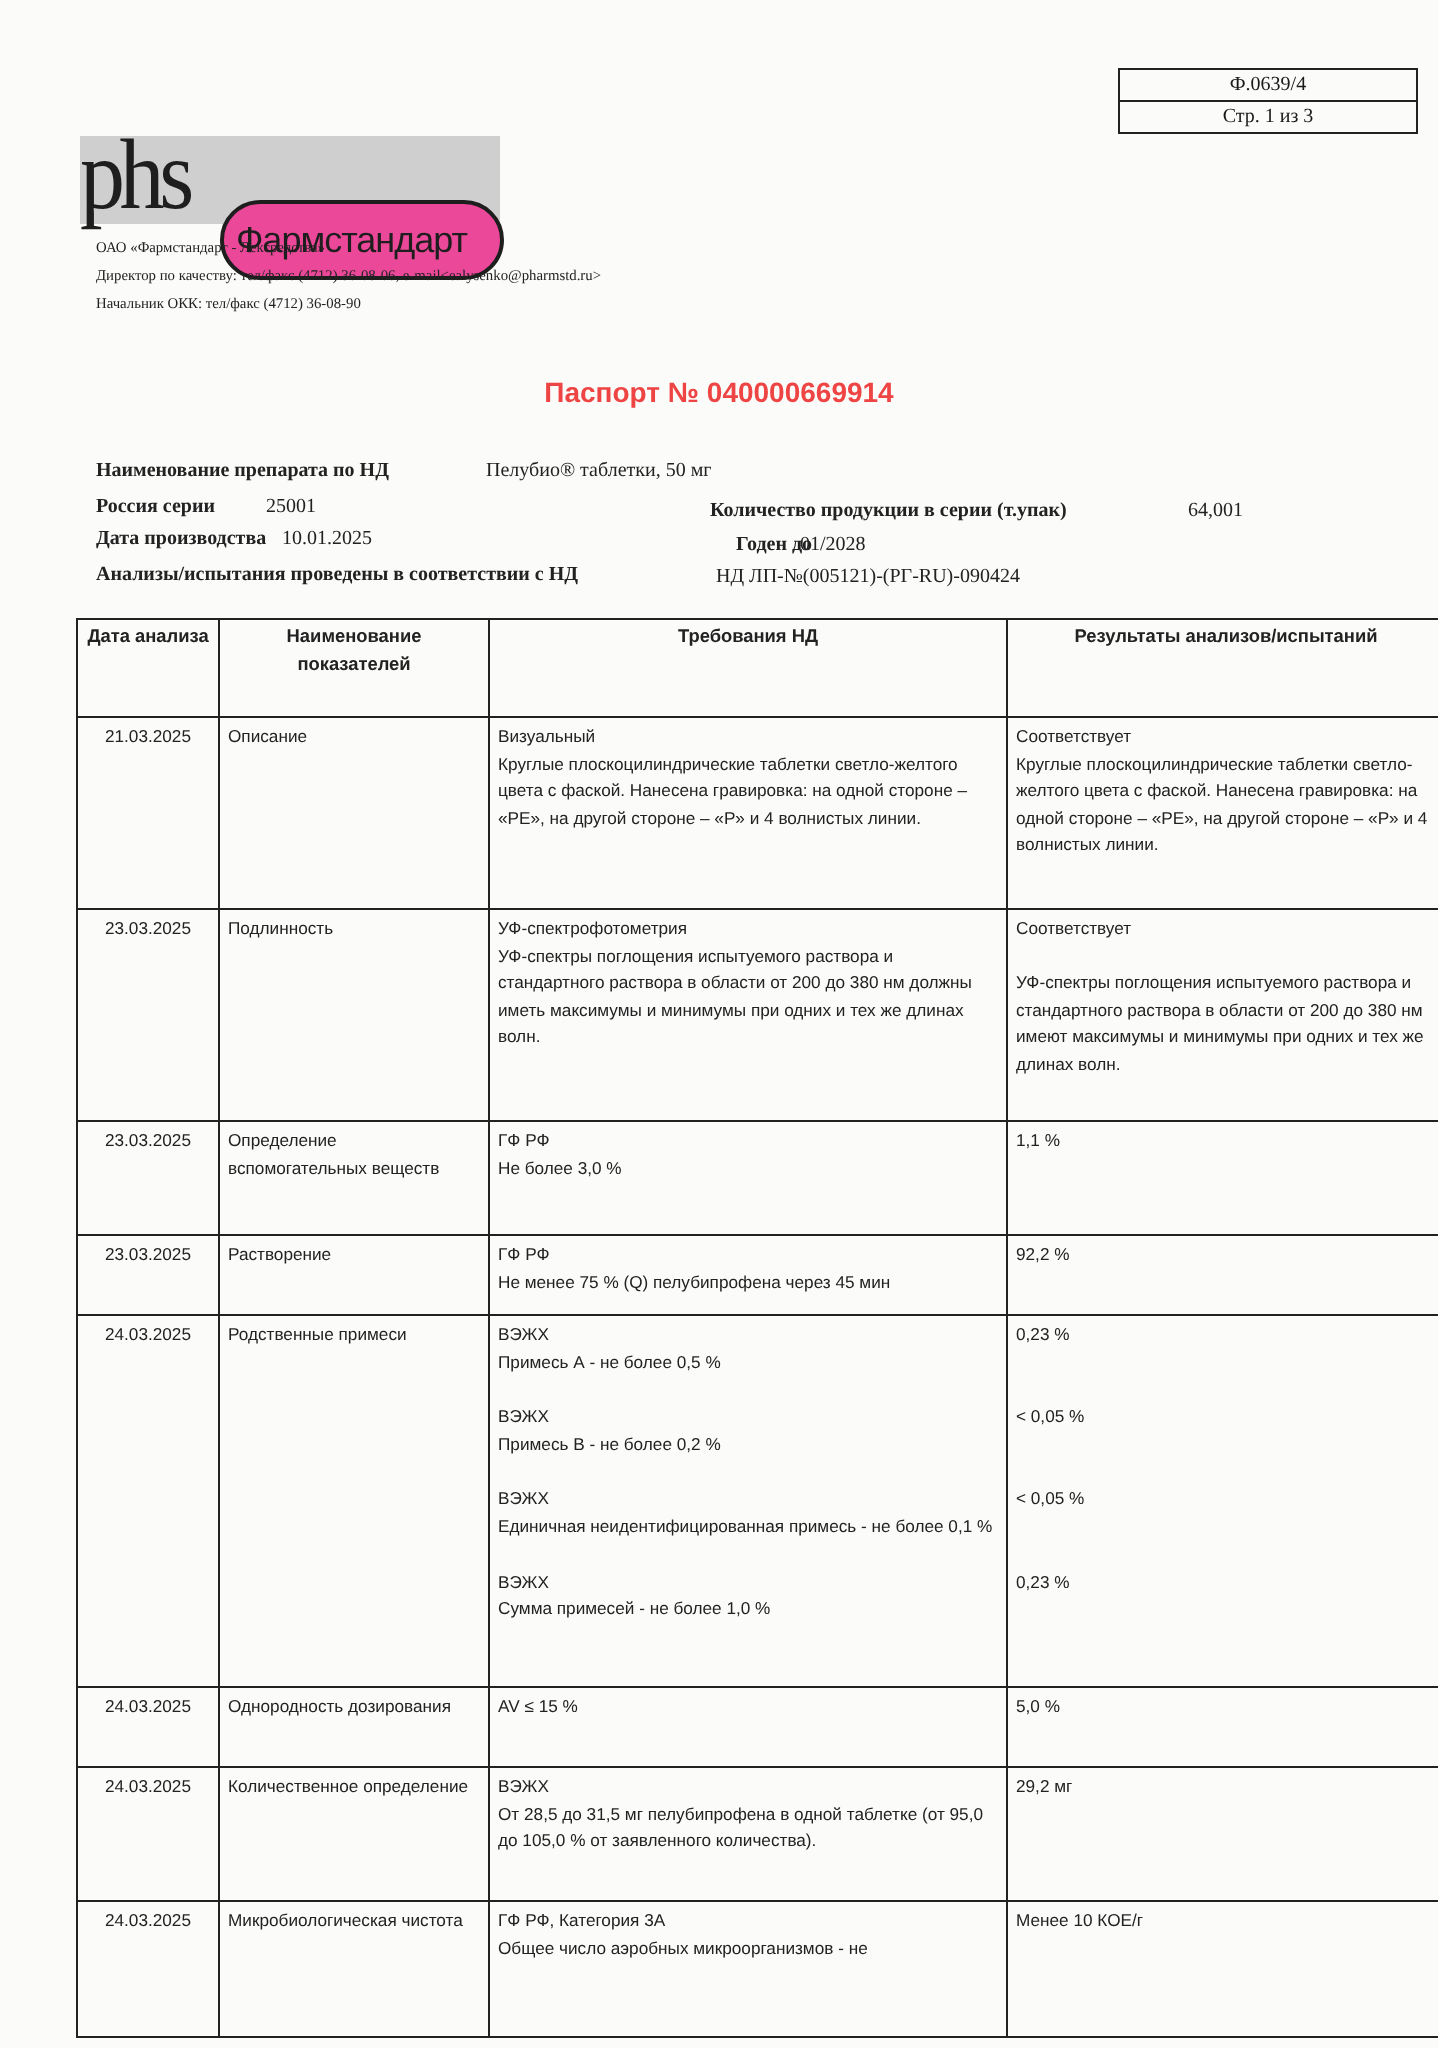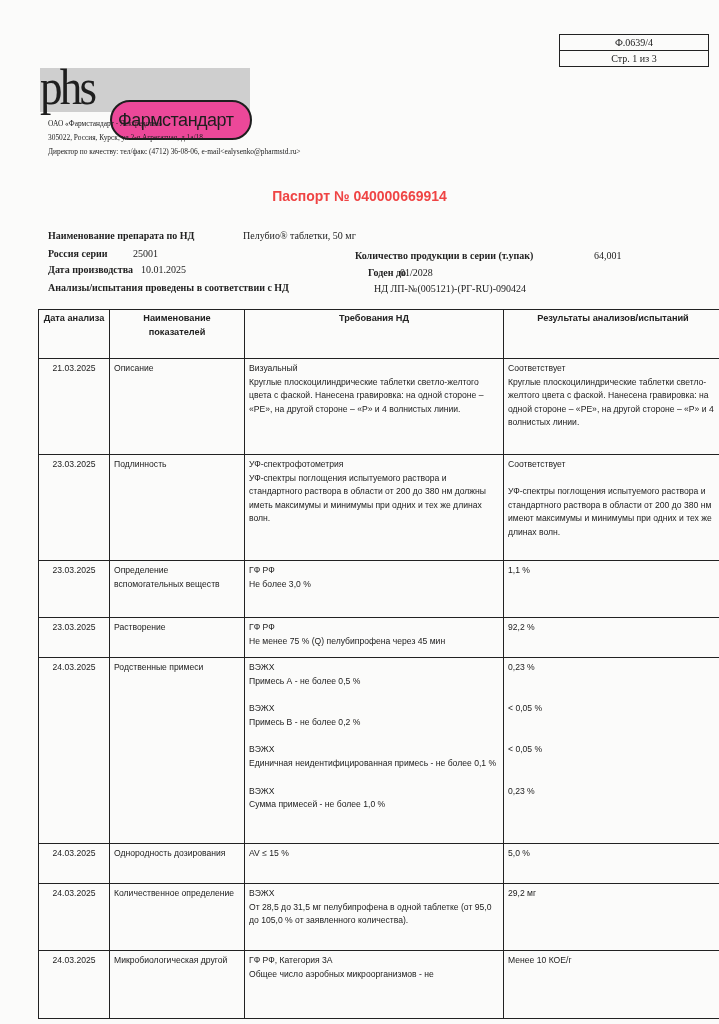--- a/index.html
+++ b/index.html
@@ -50,41 +50,41 @@
 
 <div class="abs logo">
   <div class="logo-phs">phs</div>
   <div class="logo-pill">
     <span>Фармстандарт</span>
   </div>
 </div>
 
 <div class="abs company">
   <div>ОАО «Фармстандарт - Лексредства»</div>
-  <div>305022, Россия, Курск, ул.2-я Агрегатная, д.1а/18</div>
   <div>Директор по качеству: тел/факс (4712) 36-08-06, e-mail&lt;ealysenko@pharmstd.ru&gt;</div>
+  <div>Начальник ОКК: тел/факс (4712) 36-08-90</div>
 </div>
 
 <div class="abs title">Паспорт № 040000669914</div>
 
 <div class="abs meta" style="left:48px; top:230px;"><b>Наименование препарата по НД</b></div>
 <div class="abs meta" style="left:243px; top:230px;">Пелубио® таблетки, 50 мг</div>
 
 <div class="abs meta" style="left:48px; top:248px;"><b>Россия серии</b></div>
 <div class="abs meta" style="left:133px; top:248px;">25001</div>
 <div class="abs meta" style="left:355px; top:250px;"><b>Количество продукции в серии (т.упак)</b></div>
 <div class="abs meta" style="left:594px; top:250px;">64,001</div>
 
 <div class="abs meta" style="left:48px; top:264px;"><b>Дата производства</b></div>
 <div class="abs meta" style="left:141px; top:264px;">10.01.2025</div>
 <div class="abs meta" style="left:368px; top:267px;"><b>Годен до</b></div>
 <div class="abs meta" style="left:400px; top:267px;">01/2028</div>
 
 <div class="abs meta" style="left:48px; top:282px;"><b>Анализы/испытания проведены в соответствии с НД</b></div>
-<div class="abs meta" style="left:374px; top:283px;">НД ЛП-№(005121)-(РГ-RU)-090424</div>
+<div class="abs meta" style="left:358px; top:283px;">НД ЛП-№(005121)-(РГ-RU)-090424</div>
 
 <table class="results">
   <thead>
     <tr style="height:49px;">
       <th class="c-date">Дата анализа</th>
       <th class="c-name">Наименование показателей</th>
       <th class="c-req">Требования НД</th>
       <th>Результаты анализов/испытаний</th>
     </tr>
   </thead>
@@ -172,21 +172,21 @@
         <td class="c-req">
           <div class="block" style="white-space: pre-line;">ВЭЖХ
 От 28,5 до 31,5 мг пелубипрофена в одной таблетке (от 95,0 до 105,0 % от заявленного количества).</div>
         </td>
         <td>
           <div class="res-block" style="white-space: pre-line;">29,2 мг</div>
         </td>
       </tr>
       <tr style="height: 68px;">
         <td class="c-date">24.03.2025</td>
-        <td class="c-name">Микробиологическая другой</td>
+        <td class="c-name">Микробиологическая чистота</td>
         <td class="c-req">
           <div class="block" style="white-space: pre-line;">ГФ РФ, Категория 3А
 Общее число аэробных микроорганизмов - не</div>
         </td>
         <td>
           <div class="res-block" style="white-space: pre-line;">Менее 10 КОЕ/г</div>
         </td>
       </tr>
     </tbody>
 </table>

